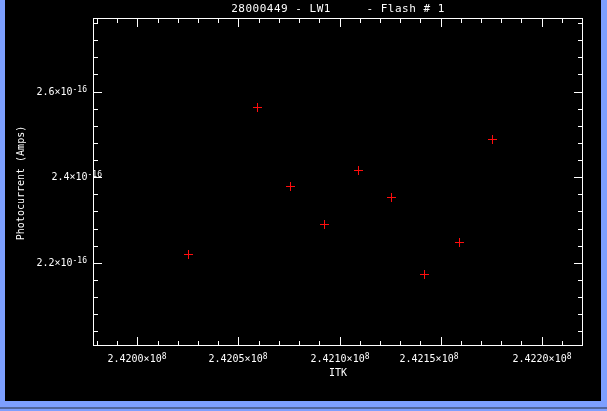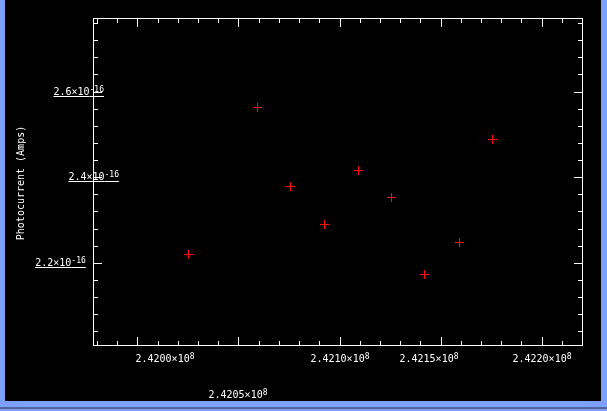--- a/index.html
+++ b/index.html
@@ -17,22 +17,22 @@
   .frame{
     position:absolute;left:93px;top:18px;width:490px;height:328px;
     border:1px solid var(--axis,#fff);box-sizing:border-box;
   }
   .tick{position:absolute;background:var(--axis,#fff);}
   .xticklabel{
     position:absolute;top:351px;transform:translateX(-50%);
     color:var(--axis,#fff);font-size:10px;white-space:nowrap;
   }
   .yticklabel{
-    position:absolute;left:17px;width:87px;text-align:right;
-    color:var(--axis,#fff);font-size:10px;white-space:nowrap;text-decoration:underline;
+    position:absolute;left:0;width:87px;text-align:right;
+    color:var(--axis,#fff);font-size:10px;white-space:nowrap;
   }
   .xticklabel sup,.yticklabel sup{
     font-size:8px;position:relative;top:1px;vertical-align:super;
   }
   .xlabel{
     position:absolute;left:93px;top:367px;width:490px;text-align:center;
     color:var(--axis,#fff);font-size:10px;
   }
   .ylabel{
     position:absolute;left:20px;top:183px;
@@ -50,20 +50,21 @@
   }
   .border-left{position:absolute;left:0;top:0;width:5px;height:401px;background:var(--chrome,#7d9fff);z-index:5;}
   .border-right{position:absolute;left:601px;top:0;width:6px;height:401px;background:var(--chrome,#7d9fff);z-index:5;}
   .border-bottom{position:absolute;left:0;top:401px;width:607px;height:10px;background:var(--chrome,#7d9fff);z-index:5;}
   .border-groove{position:absolute;left:0;top:6px;width:100%;height:2px;background:var(--groove,#51669e);}
 </style>
 </head>
 <body>
 
 <div class="screen" id="screen" style="--bg: #000000; --chrome: #7d9fff; --groove: #51669e; --axis: #ffffff; --marker: #ff0d0d;">
+  <div class="plot-title">28000449 - LW1     - Flash # 1</div>
   <div class="frame"></div>
   <div id="ticks-layer">
       <div class="tick" style="left: 137px; top: 337px; width: 1px; height: 8px;"></div>
       <div class="tick" style="left: 137px; top: 19px; width: 1px; height: 8px;"></div>
       <div class="tick" style="left: 238px; top: 337px; width: 1px; height: 8px;"></div>
       <div class="tick" style="left: 238px; top: 19px; width: 1px; height: 8px;"></div>
       <div class="tick" style="left: 340px; top: 337px; width: 1px; height: 8px;"></div>
       <div class="tick" style="left: 340px; top: 19px; width: 1px; height: 8px;"></div>
       <div class="tick" style="left: 441px; top: 337px; width: 1px; height: 8px;"></div>
       <div class="tick" style="left: 441px; top: 19px; width: 1px; height: 8px;"></div>
@@ -142,42 +143,43 @@
       <div class="tick" style="left: 94px; top: 74px; width: 4px; height: 1px;"></div>
       <div class="tick" style="left: 578px; top: 74px; width: 4px; height: 1px;"></div>
       <div class="tick" style="left: 94px; top: 57px; width: 4px; height: 1px;"></div>
       <div class="tick" style="left: 578px; top: 57px; width: 4px; height: 1px;"></div>
       <div class="tick" style="left: 94px; top: 40px; width: 4px; height: 1px;"></div>
       <div class="tick" style="left: 578px; top: 40px; width: 4px; height: 1px;"></div>
       <div class="tick" style="left: 94px; top: 23px; width: 4px; height: 1px;"></div>
       <div class="tick" style="left: 578px; top: 23px; width: 4px; height: 1px;"></div>
     </div>
   <div id="xlabels-layer">
-      <div class="xticklabel" style="left: 137px; margin-left: 28px;">2.4200×10<sup>8</sup></div>
-      <div class="xticklabel" style="left: 238px; margin-top: 36px;">2.4205×10<sup>8</sup></div>
+      <div class="xticklabel" style="left: 137px;">2.4200×10<sup>8</sup></div>
+      <div class="xticklabel" style="left: 238px;">2.4205×10<sup>8</sup></div>
       <div class="xticklabel" style="left: 340px;">2.4210×10<sup>8</sup></div>
       <div class="xticklabel" style="left: 429px;">2.4215×10<sup>8</sup></div>
       <div class="xticklabel" style="left: 542px;">2.4220×10<sup>8</sup></div>
     </div>
   <div id="ylabels-layer">
-      <div class="yticklabel" style="top: 255px; text-align: center;">2.2×10<sup>-16</sup></div>
+      <div class="yticklabel" style="top: 255px;">2.2×10<sup>-16</sup></div>
       <div class="yticklabel" style="top: 169px; margin-left: 15px;">2.4×10<sup>-16</sup></div>
       <div class="yticklabel" style="top: 84px;">2.6×10<sup>-16</sup></div>
     </div>
   <div id="points-layer">
       <div class="pt" style="left: 184px; top: 250px;"></div>
       <div class="pt" style="left: 253px; top: 103px;"></div>
       <div class="pt" style="left: 286px; top: 182px;"></div>
       <div class="pt" style="left: 320px; top: 220px;"></div>
       <div class="pt" style="left: 354px; top: 166px;"></div>
       <div class="pt" style="left: 387px; top: 193px;"></div>
       <div class="pt" style="left: 420px; top: 270px;"></div>
       <div class="pt" style="left: 455px; top: 238px;"></div>
       <div class="pt" style="left: 488px; top: 135px;"></div>
     </div>
+  <div class="xlabel">ITK</div>
   <div class="ylabel">Photocurrent (Amps)</div>
 
   <div class="border-left"></div>
   <div class="border-right"></div>
   <div class="border-bottom">
     <div class="border-groove"></div>
   </div>
 </div>
 
 </body></html>

